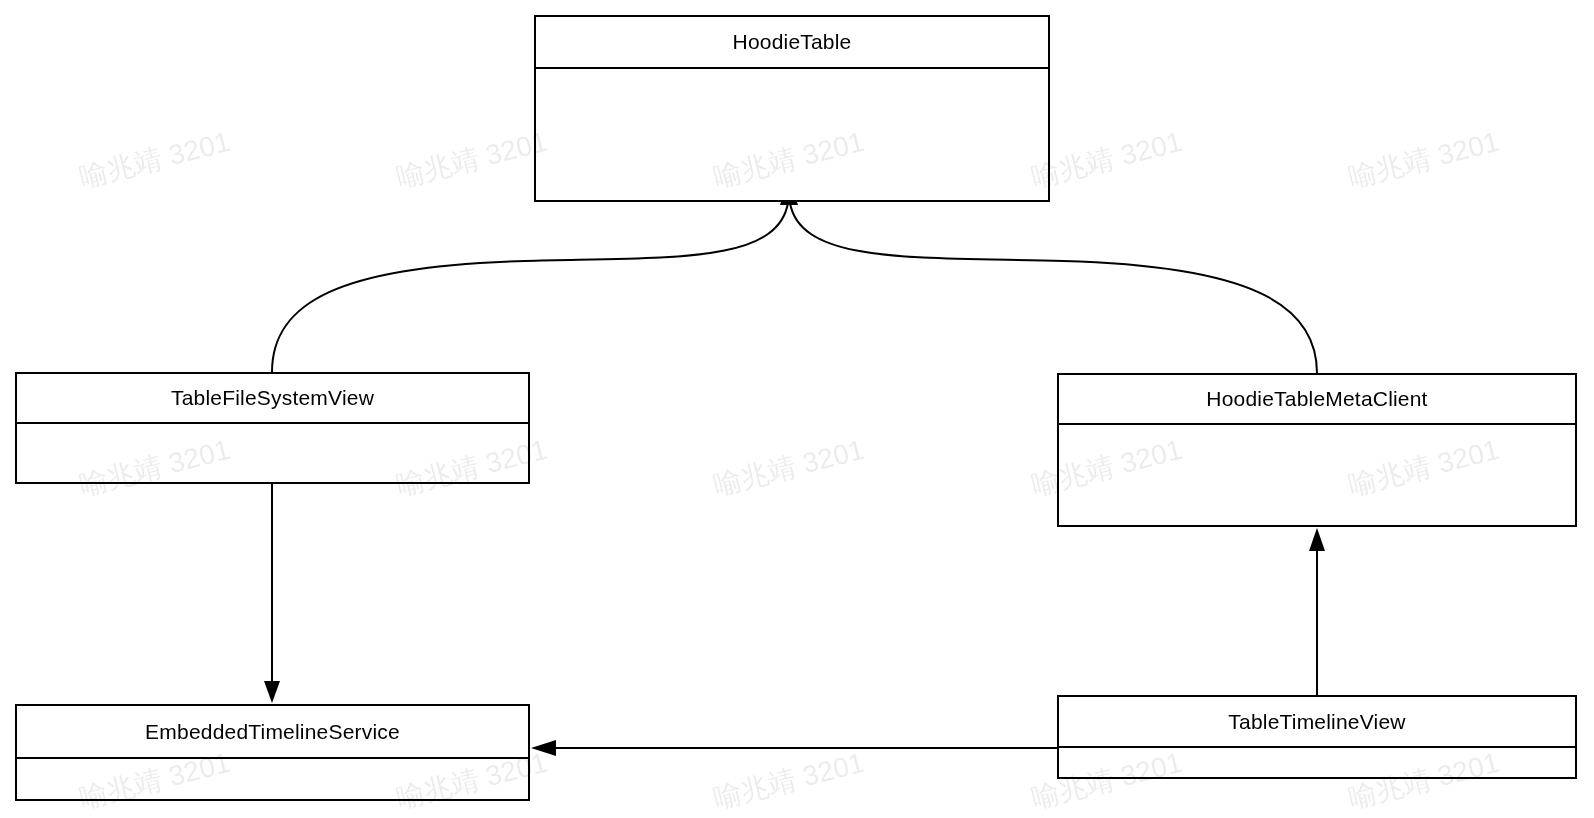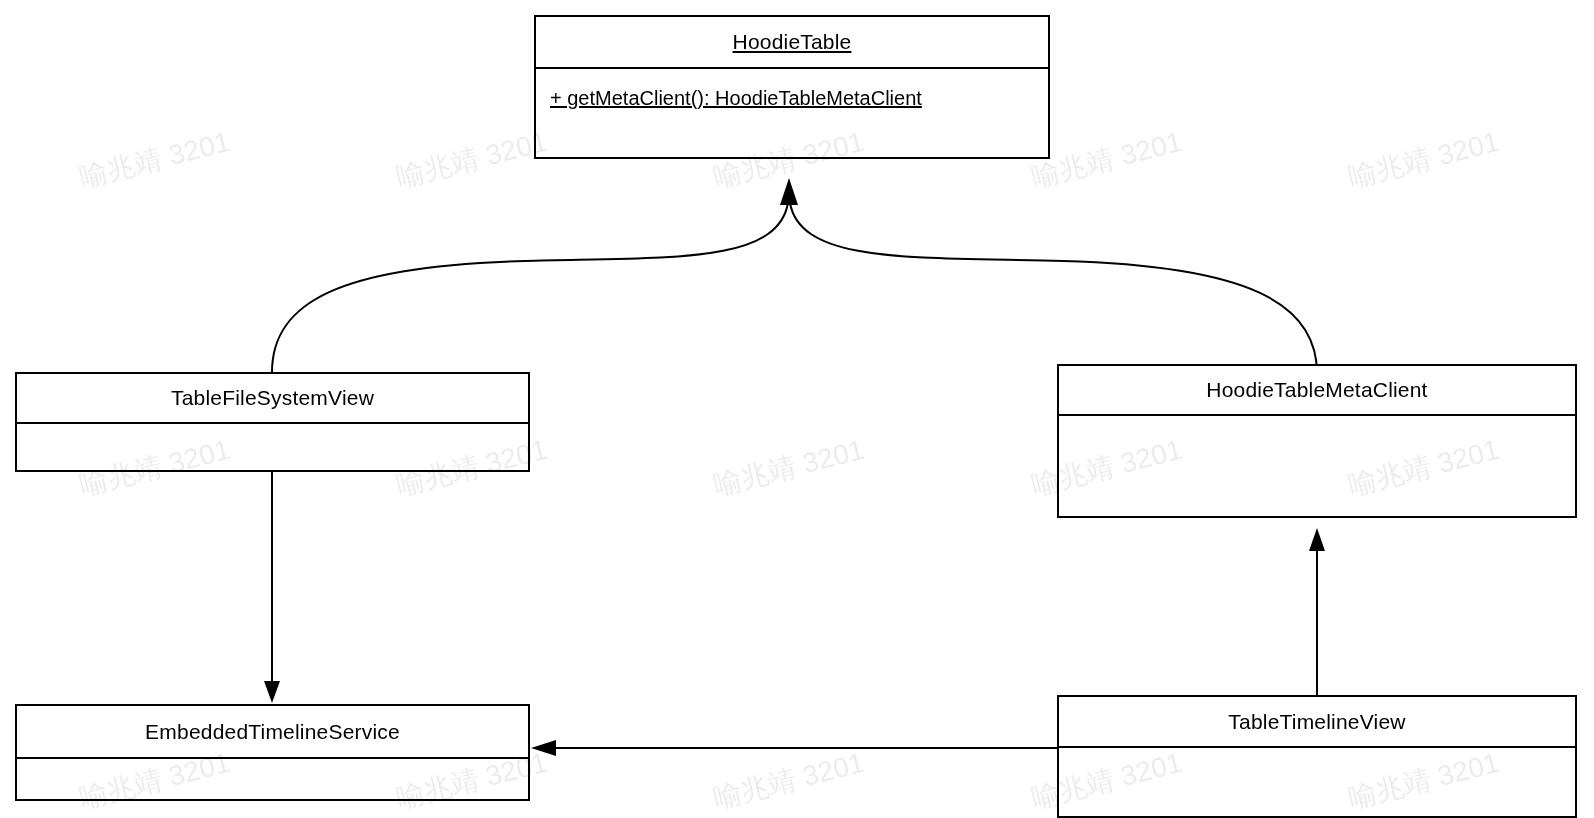--- a/index.html
+++ b/index.html
@@ -36,35 +36,35 @@
     flex: 1 1 auto;
     padding: 2px 14px 0 14px;
     overflow: hidden;
   }
   .class-method {
     font-size: 20px;
     white-space: nowrap;
   }
 
   
-  #box-hoodie-table            { left: 534px;  top: 15px;  width: 516px; height: 144px; text-decoration: underline; }
+  #box-hoodie-table            { left: 534px;  top: 15px;  width: 516px; height: 187px; }
   #box-hoodie-table            .class-title { height: 52px; }
   #box-hoodie-table            .class-method { line-height: 54px; }
 
-  #box-table-file-system-view  { left: 15px;   top: 372px; width: 515px; height: 100px; gap: 44px; }
+  #box-table-file-system-view  { left: 15px;   top: 372px; width: 515px; height: 112px; gap: 44px; }
   #box-table-file-system-view  .class-title { height: 50px; }
 
-  #box-hoodie-table-meta-client{ left: 1057px; top: 364px; width: 520px; height: 154px; }
+  #box-hoodie-table-meta-client{ left: 1057px; top: 373px; width: 520px; height: 154px; }
   #box-hoodie-table-meta-client .class-title { height: 50px; }
   #box-hoodie-table-meta-client .class-method { line-height: 52px; }
 
   #box-embedded-timeline-service{ left: 15px;  top: 704px; width: 515px; height: 97px; }
   #box-embedded-timeline-service .class-title { height: 53px; }
 
-  #box-table-timeline-view     { left: 1057px; top: 695px; width: 520px; height: 123px; }
+  #box-table-timeline-view     { left: 1057px; top: 695px; width: 520px; height: 84px; }
   #box-table-timeline-view     .class-title { height: 51px; }
 
   
   #relations {
     position: absolute;
     left: 0; top: 0;
     width: 1594px; height: 818px;
     z-index: 1;
   }
   #relations path.rel-line {
@@ -113,21 +113,20 @@
     <path class="rel-line" d="M 1317 695 L 1317 550"></path>
     <path class="rel-head" d="M 1317 528 L 1309 551 L 1325 551 Z"></path>
 
     <path class="rel-line" d="M 1057 748 L 555 748"></path>
     <path class="rel-head" d="M 531 748 L 556 740 L 556 756 Z"></path>
   </svg>
 
   <div class="class-box" id="box-hoodie-table">
     <div class="class-title">HoodieTable</div>
     <div class="class-body">
-      <div class="class-method">+ getMetaClient(): HoodieTableMetaClient</div>
     </div>
   </div>
 
   <div class="class-box" id="box-table-file-system-view">
     <div class="class-title">TableFileSystemView</div>
     <div class="class-body"></div>
   </div>
 
   <div class="class-box" id="box-hoodie-table-meta-client">
     <div class="class-title">HoodieTableMetaClient</div>

